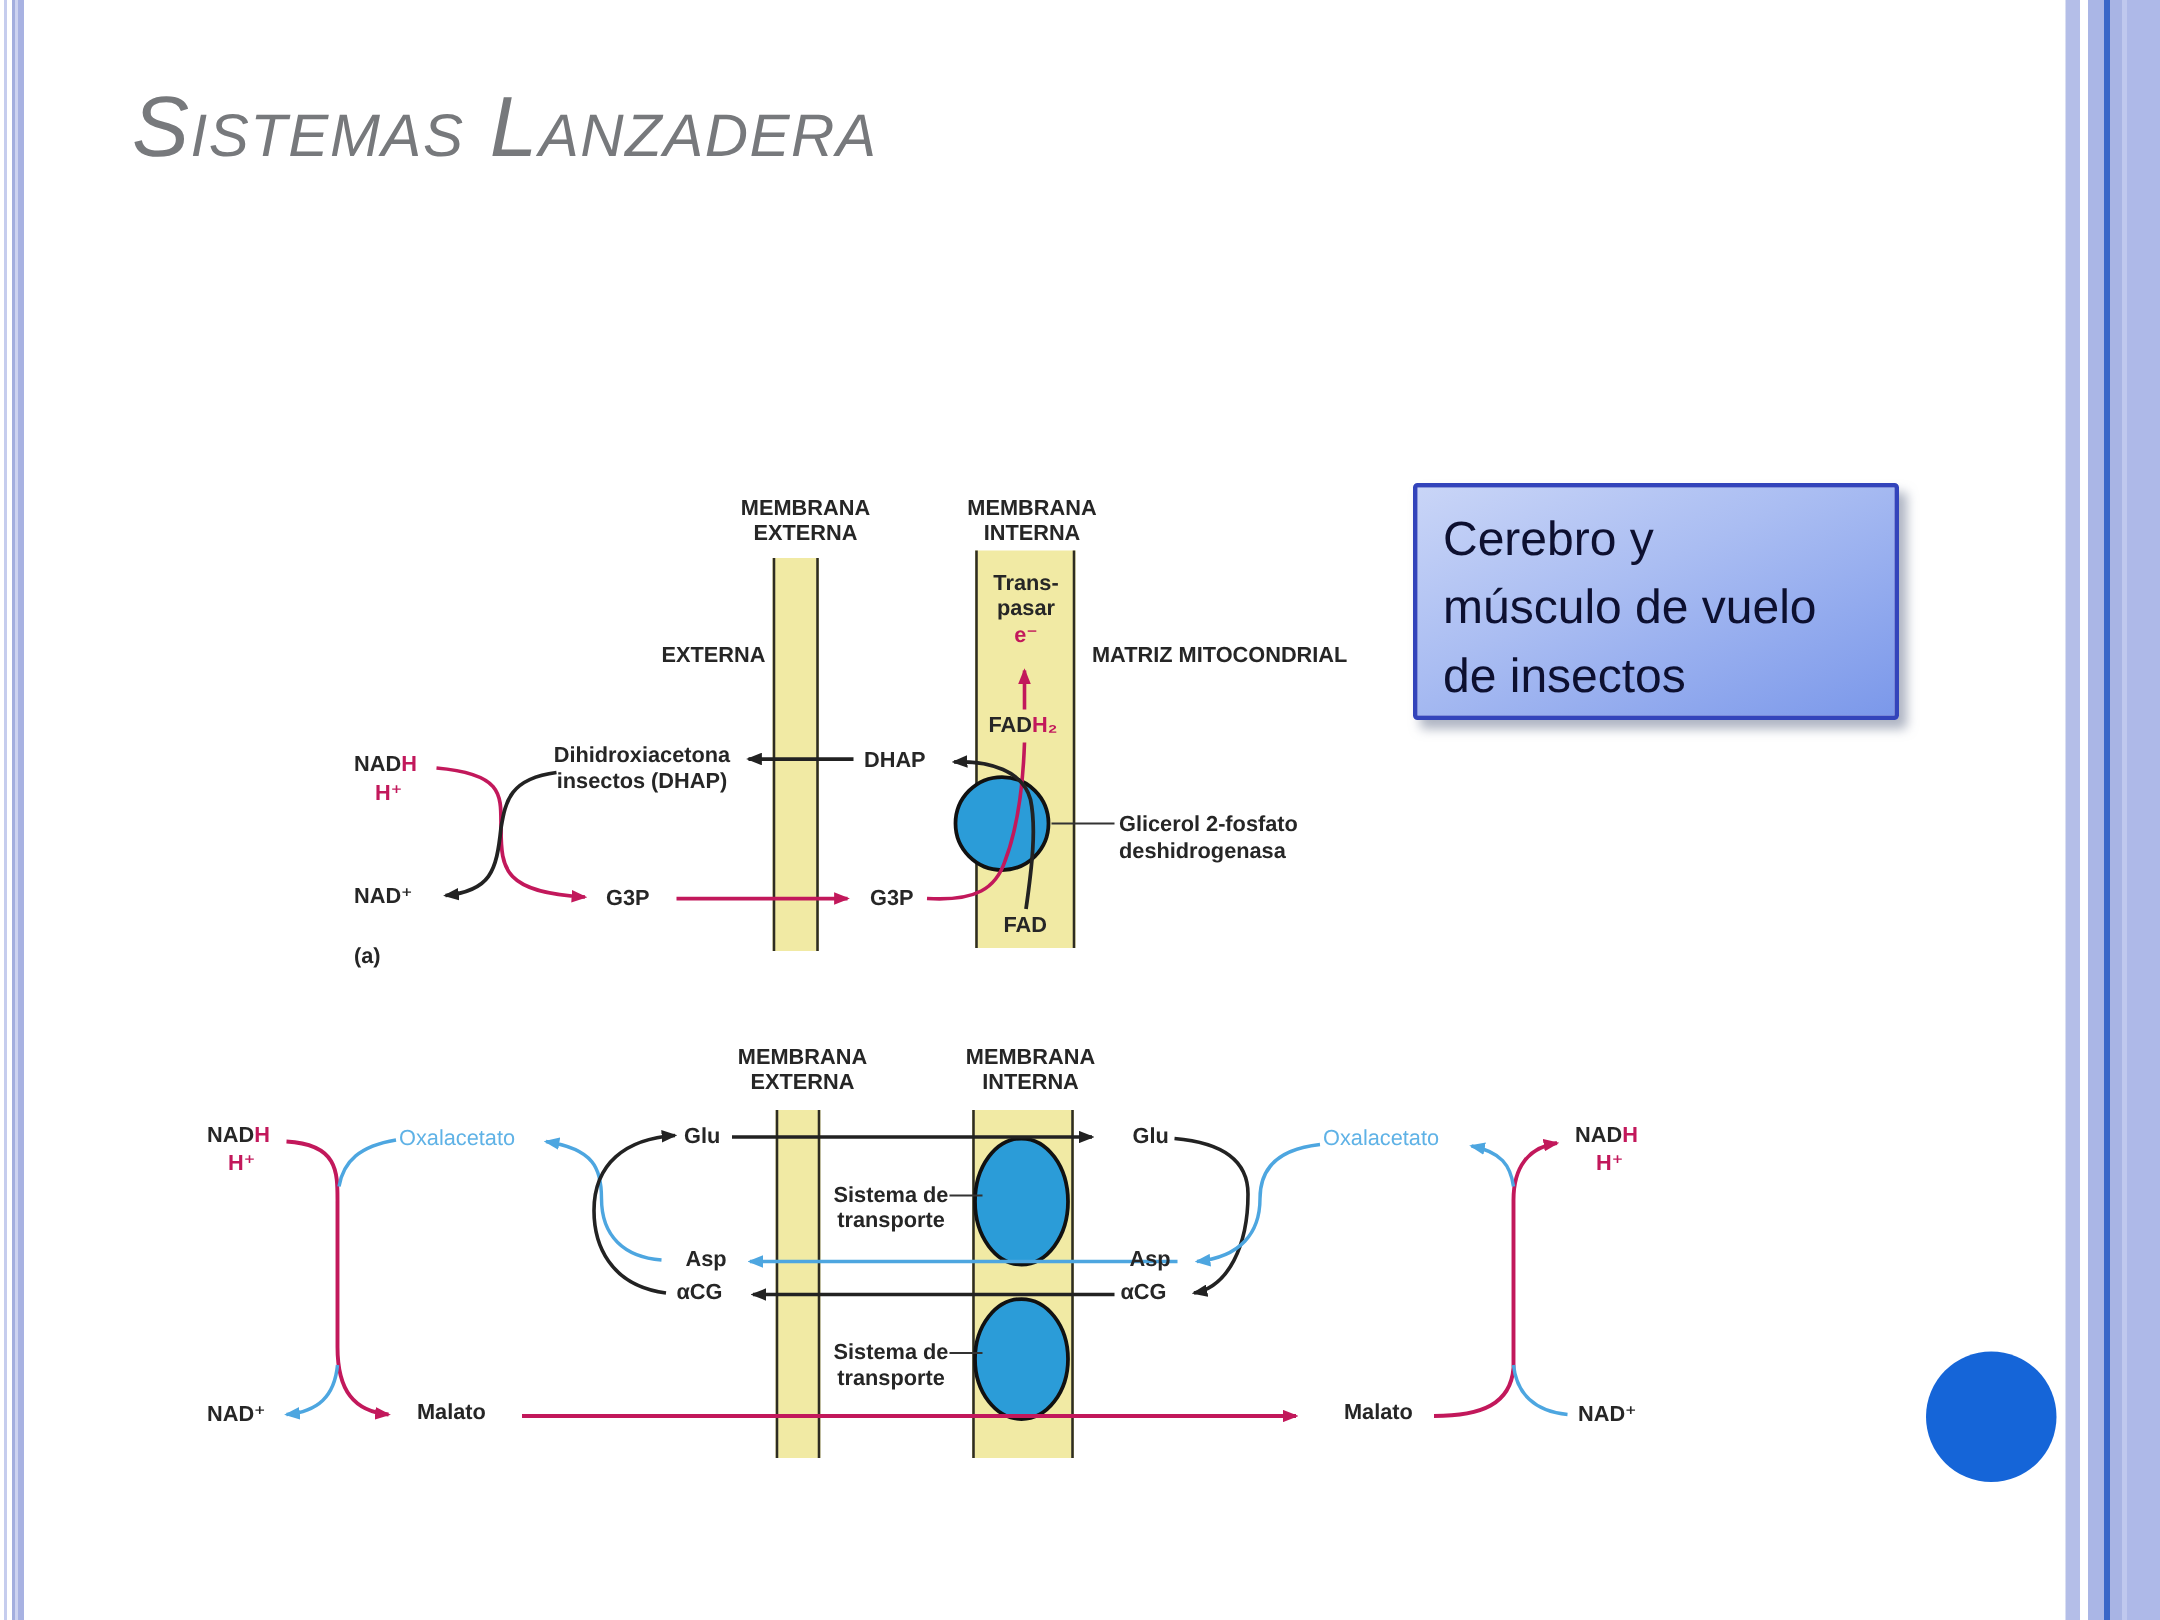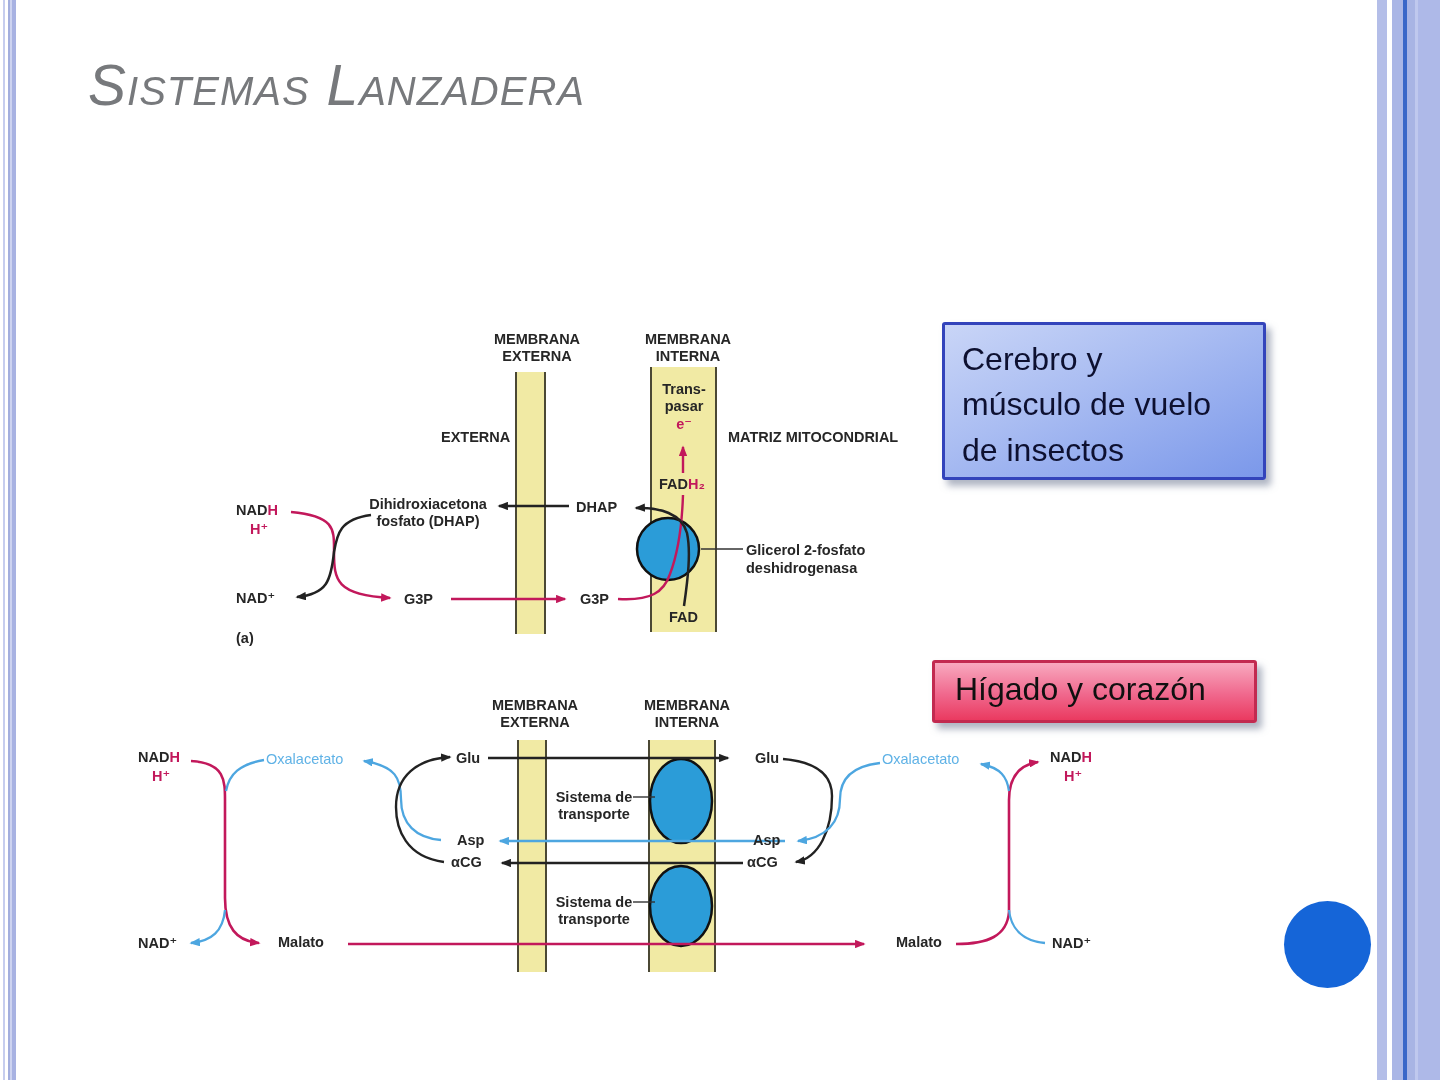--- a/index.html
+++ b/index.html
@@ -114,21 +114,21 @@
 INTERNA</div>
   <div class="label center" style="left:656px;top:381px;width:56px">Trans-
 pasar</div>
   <div class="label center crim" style="left:656px;top:416px;width:56px">e⁻</div>
   <div class="label" style="left:441px;top:429px">EXTERNA</div>
   <div class="label" style="left:728px;top:429px;white-space:nowrap">MATRIZ MITOCONDRIAL</div>
   <div class="label" style="left:659px;top:476px"><span>FAD</span><span class="crim">H₂</span></div>
   <div class="label" style="left:236px;top:502px"><span>NAD</span><span class="crim">H</span></div>
   <div class="label crim" style="left:250px;top:521px">H⁺</div>
   <div class="label center" style="left:360px;top:496px;width:136px">Dihidroxiacetona
-fosfato (DHAP)</div>
+insectos (DHAP)</div>
   <div class="label" style="left:576px;top:499px">DHAP</div>
   <div class="label" style="left:746px;top:541px;width:140px;line-height:1.25">Glicerol 2-fosfato
 deshidrogenasa</div>
   <div class="label" style="left:236px;top:590px">NAD⁺</div>
   <div class="label" style="left:404px;top:591px">G3P</div>
   <div class="label" style="left:580px;top:591px">G3P</div>
   <div class="label" style="left:669px;top:609px">FAD</div>
   <div class="label" style="left:236px;top:630px">(a)</div>
 
   <div class="label center" style="left:485px;top:697px;width:100px">MEMBRANA
@@ -154,18 +154,15 @@
   <div class="label" style="left:138px;top:935px">NAD⁺</div>
   <div class="label" style="left:278px;top:934px">Malato</div>
   <div class="label" style="left:896px;top:934px">Malato</div>
   <div class="label" style="left:1052px;top:935px">NAD⁺</div>
 
   <div class="callout callout-blue">
     <div class="txt">Cerebro y
 músculo de vuelo
 de insectos</div>
   </div>
-  <div class="callout callout-pink">
-    <div class="txt">Hígado y corazón</div>
-  </div>
 
   <div class="blue-dot"></div>
 </div>
 
 </body></html>

